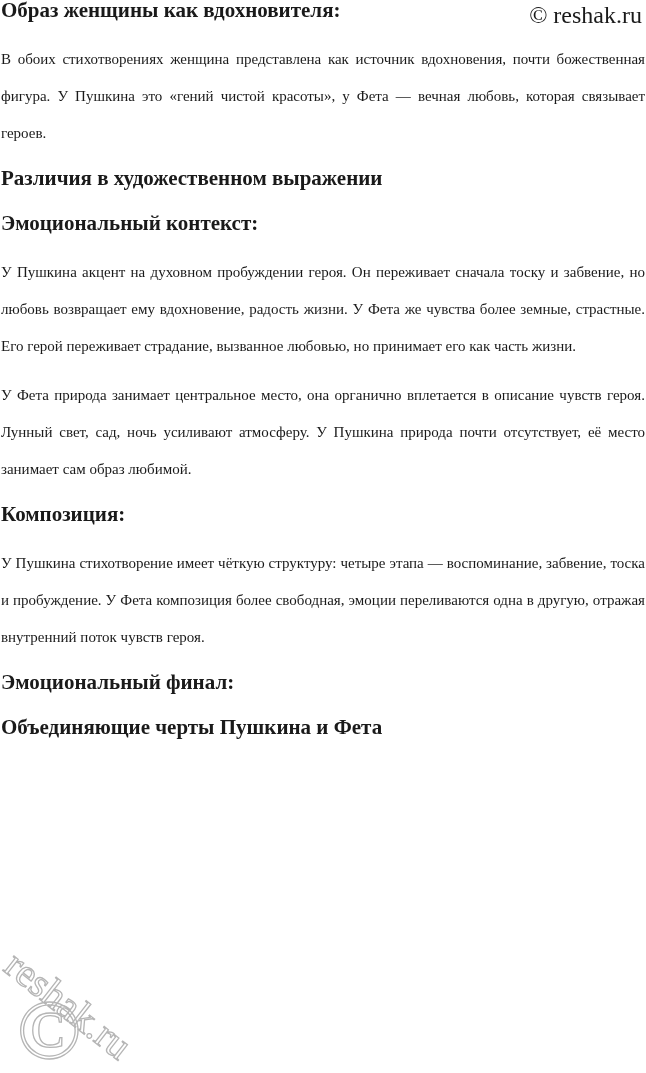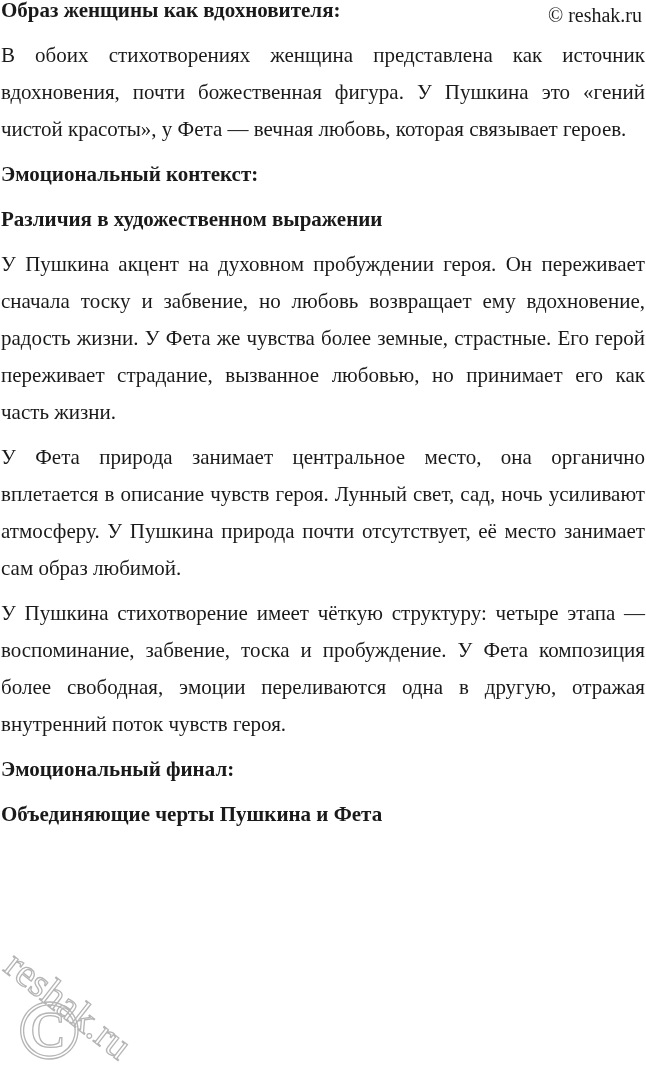--- a/index.html
+++ b/index.html
@@ -19,30 +19,30 @@
     top: -8px;
     width: 644px;
   }
   .doc h2 {
     font-size: 21px;
     line-height: 37px;
     font-weight: bold;
     margin: 0 0 8px 0;
   }
   .doc p {
-    font-size: 21px;
+    font-size: 15px;
     line-height: 37px;
-    margin: 0 0 8px 0;
+    margin: 12px 0 8px 0;
     text-align: justify;
   }
   .copyright {
     position: absolute;
     top: 1px;
     right: 4px;
-    font-size: 20px;
+    font-size: 24px;
     line-height: 28px;
     color: #1a1a1a;
   }
   .watermark {
     position: absolute;
     left: 0;
     top: 938px;
     overflow: visible;
     pointer-events: none;
   }
@@ -58,27 +58,28 @@
 
 <div class="page">
 
   <div class="copyright">© reshak.ru</div>
 
   <div class="doc">
 
     <h2>Образ женщины как вдохновителя:</h2>
     <p>В обоих стихотворениях женщина представлена как источник вдохновения, почти божественная фигура. У Пушкина это «гений чистой красоты», у Фета — вечная любовь, которая связывает героев.</p>
 
+    <h2>Различия в художественном выражении</h2>
+
     <h2>Эмоциональный контекст:</h2>
-
-    <h2>Различия в художественном выражении</h2>
     <p>У Пушкина акцент на духовном пробуждении героя. Он переживает сначала тоску и забвение, но любовь возвращает ему вдохновение, радость жизни. У Фета же чувства более земные, страстные. Его герой переживает страдание, вызванное любовью, но принимает его как часть жизни.</p>
 
     <p>У Фета природа занимает центральное место, она органично вплетается в описание чувств героя. Лунный свет, сад, ночь усиливают атмосферу. У Пушкина природа почти отсутствует, её место занимает сам образ любимой.</p>
 
+    <h2>Композиция:</h2>
     <p>У Пушкина стихотворение имеет чёткую структуру: четыре этапа — воспоминание, забвение, тоска и пробуждение. У Фета композиция более свободная, эмоции переливаются одна в другую, отражая внутренний поток чувств героя.</p>
 
     <h2>Эмоциональный финал:</h2>
 
     <h2>Объединяющие черты Пушкина и Фета</h2>
 
   </div>
 
   <svg class="watermark" width="220" height="150">
     <text x="2" y="32" font-size="40" transform="rotate(38 2 32)">reshak.ru</text>

